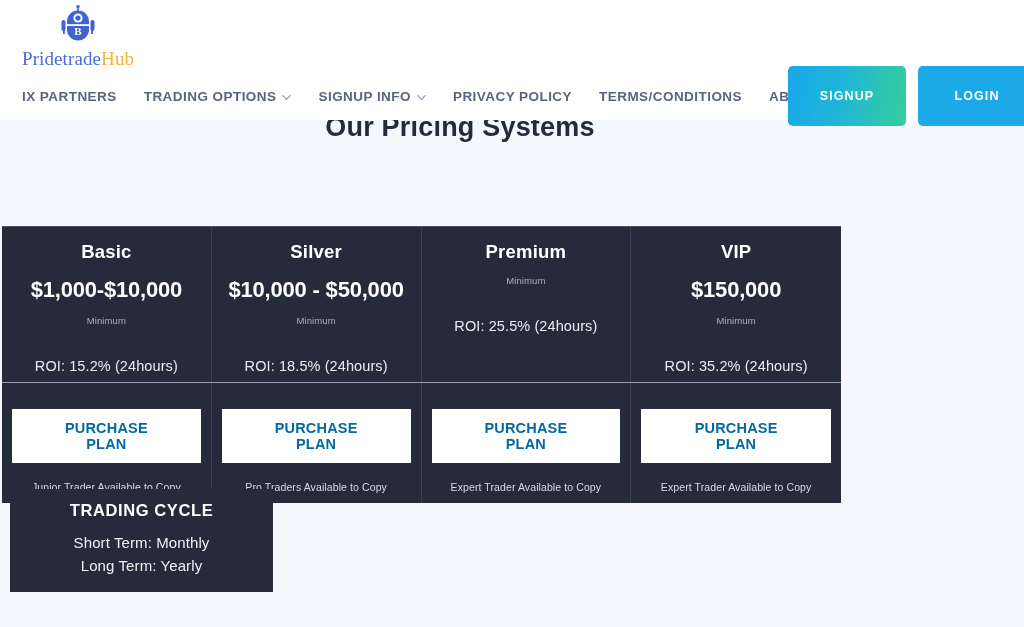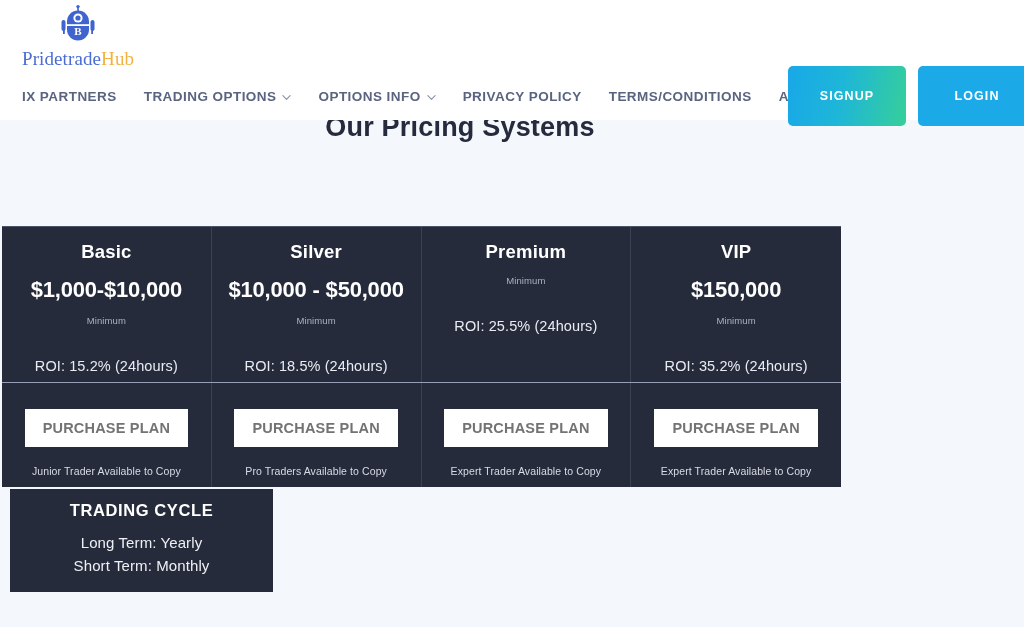--- a/index.html
+++ b/index.html
@@ -191,26 +191,26 @@
     padding: 26px 10px 10px;
     text-align: center;
     border-right: 1px solid #3a4152;
     min-height: 100px;
   }
   .plan-bottom:last-child { border-right: none; }
 
   .purchase-btn {
     background: #ffffff;
     border: none;
-    color: #737373;
+    color: #0369a1;
     font-family: "Liberation Sans", sans-serif;
     font-size: 14.5px;
     font-weight: 700;
     letter-spacing: .2px;
-    padding: 11px 18px;
+    padding: 11px 34px;
     cursor: pointer;
     display: inline-block;
   }
 
   .trader-note {
     font-size: 10.5px;
     color: #d7dbe4;
     margin-top: 18px;
     letter-spacing: .1px;
   }
@@ -280,21 +280,21 @@
     <div class="nav-item">
       <span>TRADING OPTIONS</span>
       <span class="chev">
         <svg viewBox="0 0 10 10" width="9" height="9">
             <path d="M1 3 L5 7 L9 3" fill="none" stroke="#8a93ab" stroke-width="1.3" stroke-linecap="round" stroke-linejoin="round"></path>
           </svg>
       </span>
     </div>
 
     <div class="nav-item">
-      <span>OPTIONS INFO</span>
+      <span>SIGNUP INFO</span>
       <span class="chev">
         <svg viewBox="0 0 10 10" width="9" height="9">
             <path d="M1 3 L5 7 L9 3" fill="none" stroke="#8a93ab" stroke-width="1.3" stroke-linecap="round" stroke-linejoin="round"></path>
           </svg>
       </span>
     </div>
 
     <div class="nav-item">
       <span>PRIVACY POLICY</span>
     </div>
@@ -371,15 +371,15 @@
       <button class="purchase-btn">PURCHASE PLAN</button>
       <div class="trader-note">Expert Trader Available to Copy</div>
     </div>
 
   </div>
 
 </section>
 
 <section class="cycle-box">
   <div class="cycle-title">TRADING CYCLE</div>
+  <div class="cycle-line">Short Term: Monthly</div>
   <div class="cycle-line">Long Term: Yearly</div>
-  <div class="cycle-line">Short Term: Monthly</div>
 </section>
 
 </body></html>

